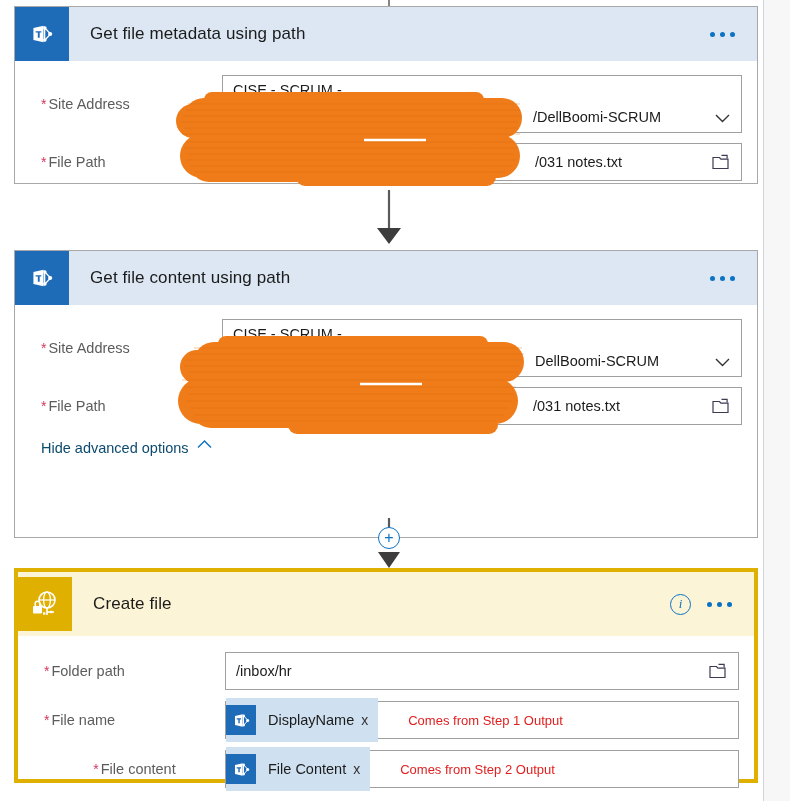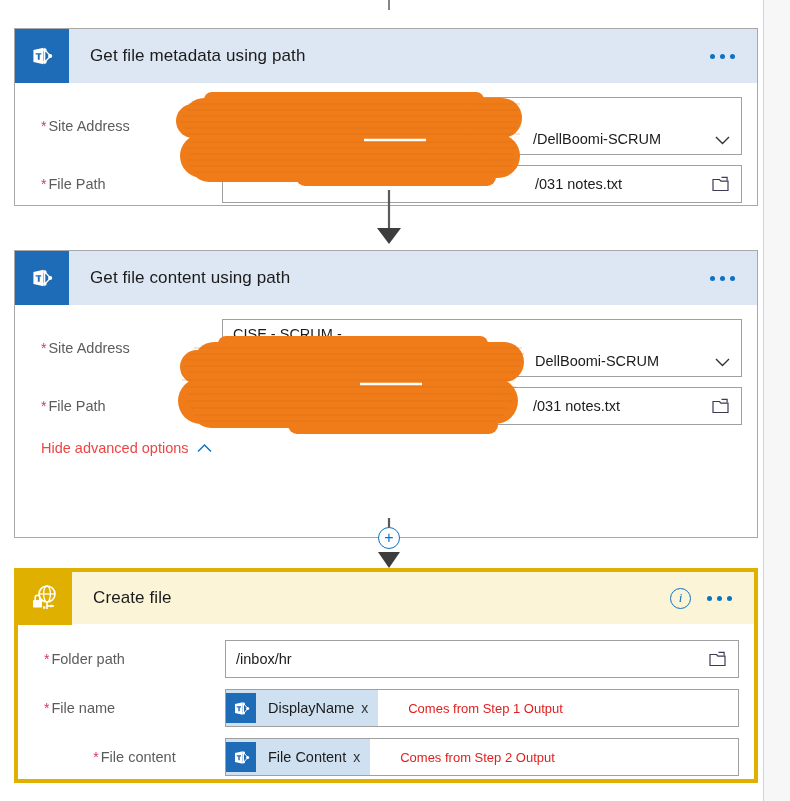--- a/index.html
+++ b/index.html
@@ -112,21 +112,21 @@
     margin-top: -4px;
     width: 15px; height: 9px;
   }
   .folder-ico { position: absolute; right: 12px; top: 50%; margin-top: -8px; }
 
   
   .token {
     display: inline-flex;
     align-items: center;
     background: #cfe0f1;
-    height: 36px;
+    height: 44px;
     margin-left: -8px;
   }
   .token .tico {
     width: 30px; height: 30px; background: #1e6bb8;
     display: flex; align-items: center; justify-content: center;
     flex: 0 0 30px;
   }
   .token .tlabel {
     font-size: 14.5px; color: #1b1b1b;
     padding: 0 7px 0 12px;
@@ -137,31 +137,30 @@
   }
   .annot {
     color: #e02020;
     font-size: 13px;
     margin-left: 30px;
     white-space: nowrap;
   }
 
   .adv-link {
     display: inline-flex;
-    align-items: center;
     gap: 8px;
-    color: #ef4444;
+    color: #0c4a6e;
     font-size: 14.5px;
     margin: 6px 0 0 26px;
     cursor: pointer;
   }
 
   
   .card.yellow { border: 4px solid #e0b000; }
-  .card.yellow .card-header { background: #fcf4d6; height: 52px; justify-content: center; }
+  .card.yellow .card-header { background: #fcf4d6; height: 64px; justify-content: center; }
   .card.yellow .conn-icon { background: #e0b000; }
 
   
   .conn { position: absolute; left: 0; width: 790px; }
   .plus-circle {
     position: absolute;
     width: 22px; height: 22px;
     border-radius: 50%;
     border: 1.6px solid #0b72c4;
     background: #fff;
@@ -191,21 +190,21 @@
       </g>
     </defs>
   </svg>
 
   <div class="conn" style="top:0;height:14px;">
     <svg width="790" height="14">
       <line x1="389" y1="0" x2="389" y2="10" stroke="#605e5c" stroke-width="1.5"></line>
     </svg>
   </div>
 
-  <div class="card" style="top:28px;height:178px;">
+  <div class="card" style="top:6px;height:178px;">
     <div class="card-header">
       <div class="conn-icon">
         <svg width="22" height="20" viewBox="0 0 20 18">
             <use href="#sp-glyph"></use>
           </svg>
       </div>
       <div class="card-title">Get file metadata using path</div>
       <div class="header-actions">
         <div class="ellipsis-btn">
           <i></i>

